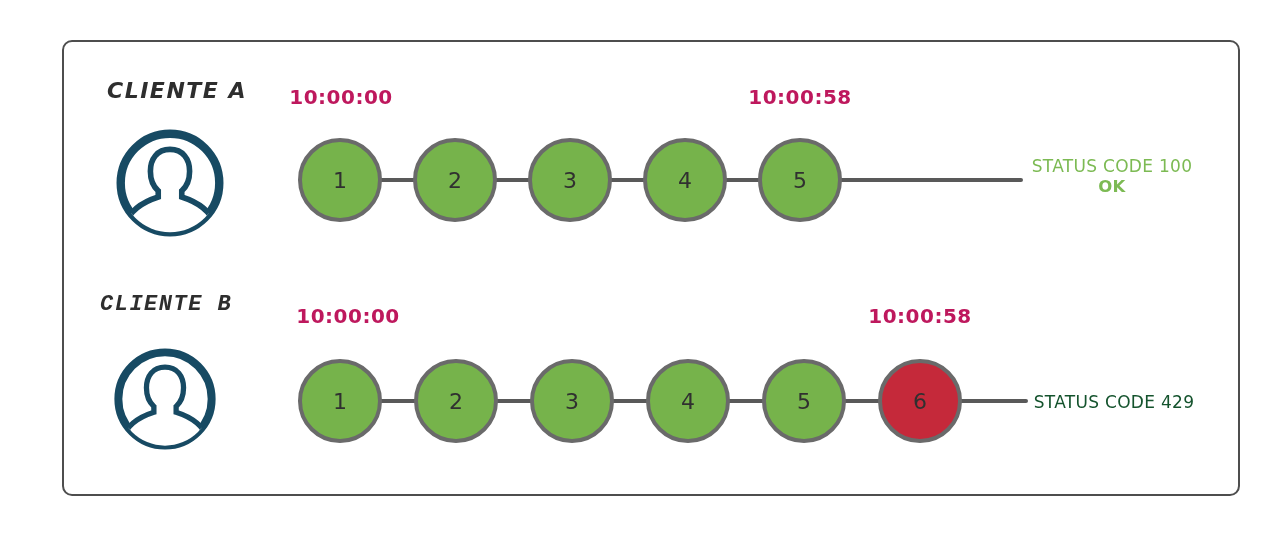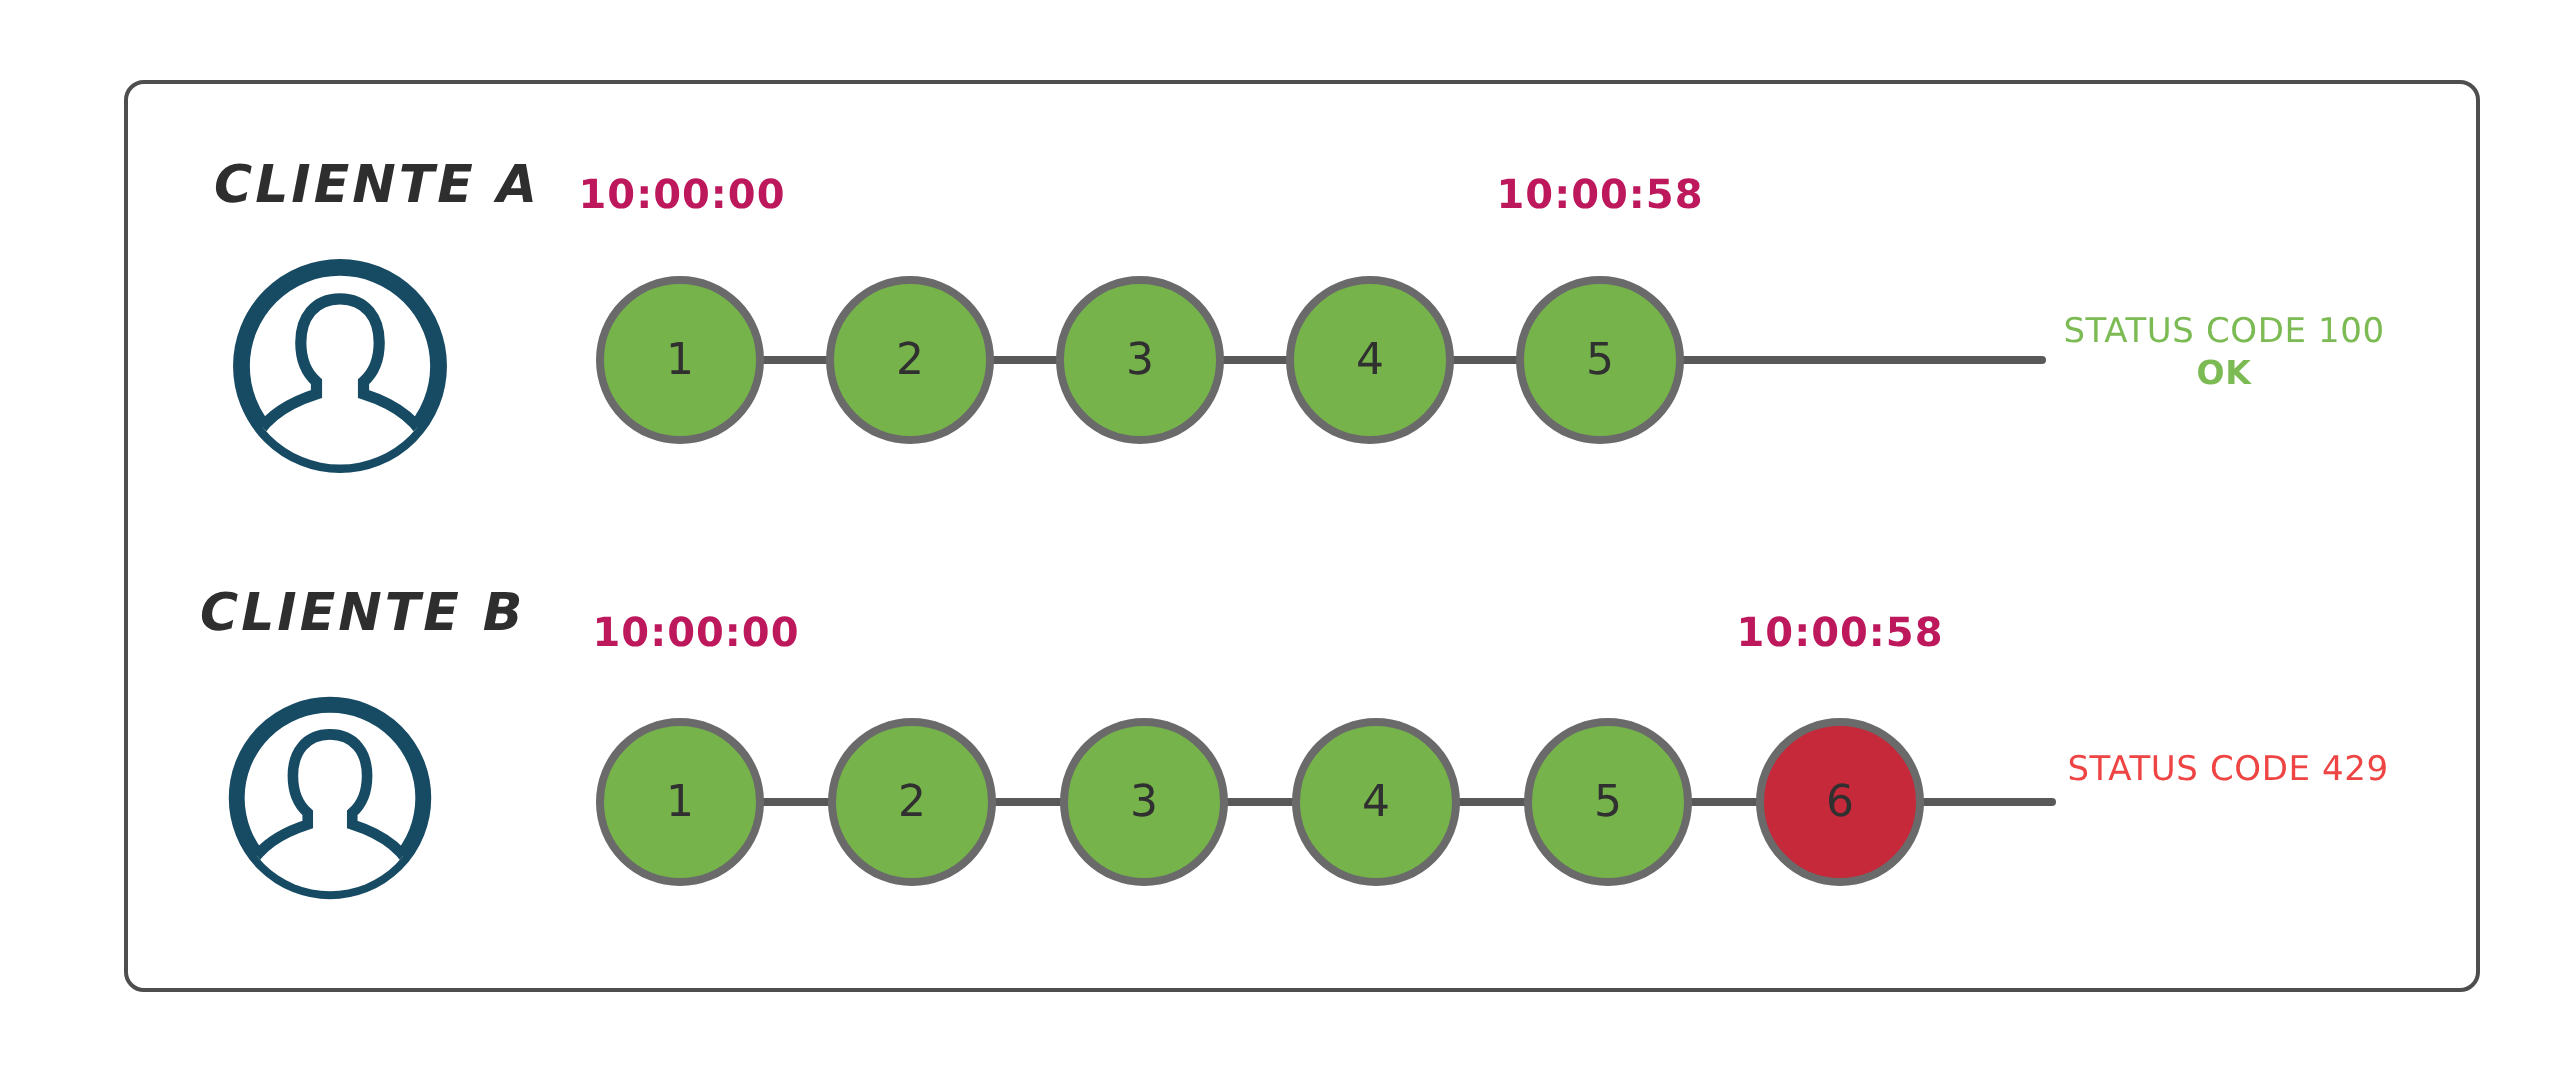--- a/index.html
+++ b/index.html
@@ -5,21 +5,21 @@
   html,body{margin:0;padding:0;background:#ffffff;}
   .canvas{
     position:relative;width:1280px;height:540px;background:#ffffff;overflow:hidden;
     font-family:"DejaVu Sans","Liberation Sans",sans-serif;
   }
   .frame{
     position:absolute;left:62px;top:40px;width:1178px;height:456px;
     border:2.5px solid #4e4e4e;border-radius:10px;background:#ffffff;box-sizing:border-box;
   }
   .client-label{
-    position:absolute;color:#2e2e2e;font-size:26px;font-weight:700;font-style:italic;
+    position:absolute;color:#2e2e2e;font-size:22px;font-weight:700;font-style:italic;
     letter-spacing:1.5px;white-space:nowrap;
   }
   .timestamp{
     position:absolute;color:#be185d;font-size:20px;font-weight:700;letter-spacing:.5px;
     transform:translateX(-50%);white-space:nowrap;
   }
   .user-icon{position:absolute;}
   .tl-line{position:absolute;height:4px;background:#595959;border-radius:2px;}
   .req-circle{
     position:absolute;width:84px;height:84px;border-radius:50%;
@@ -72,21 +72,21 @@
         <div class="req-circle" style="left: 758px; top: 138px; background: rgb(118, 179, 75);">5</div>
       </div>
 
     <div class="status" style="left: 1028px; top: 156px; width: 168px; color: rgb(124, 186, 83);">
       <div class="l1">STATUS CODE 100</div>
       <div class="l2">OK</div>
     </div>
   </section>
 
   <section>
-    <div class="client-label" style="left:100px;top:292px;">CLIENTE B</div>
+    <div class="client-label" style="left:100px;top:292px;font-family:Liberation Mono, monospace;">CLIENTE B</div>
 
     <div class="timestamp" style="left:348px;top:304px;">10:00:00</div>
     <div class="timestamp" style="left:920px;top:304px;">10:00:58</div>
 
     <div class="user-icon" style="left:112px;top:346px;width:106px;height:106px;">
       <svg viewBox="0 0 100 100" width="106" height="106" aria-hidden="true">
         <defs>
             <clipPath id="clipB">
               <circle cx="50" cy="50" r="44"></circle>
             </clipPath>
@@ -104,18 +104,18 @@
     <div class="tl-line" style="left:340px;top:399px;width:688px;"></div>
     <div>
         <div class="req-circle" style="left: 298px; top: 359px; background: rgb(118, 179, 75);">1</div>
         <div class="req-circle" style="left: 414px; top: 359px; background: rgb(118, 179, 75);">2</div>
         <div class="req-circle" style="left: 530px; top: 359px; background: rgb(118, 179, 75);">3</div>
         <div class="req-circle" style="left: 646px; top: 359px; background: rgb(118, 179, 75);">4</div>
         <div class="req-circle" style="left: 762px; top: 359px; background: rgb(118, 179, 75);">5</div>
         <div class="req-circle" style="left: 878px; top: 359px; background: rgb(197, 41, 58);">6</div>
       </div>
 
-    <div class="status" style="left: 1028px; top: 375px; width: 172px; color: #ef4444;">
+    <div class="status" style="left: 1028px; top: 392px; width: 172px; color: #14532d;">
       <div class="l1">STATUS CODE 429</div>
     </div>
   </section>
 
 </div>
 
 </body></html>

